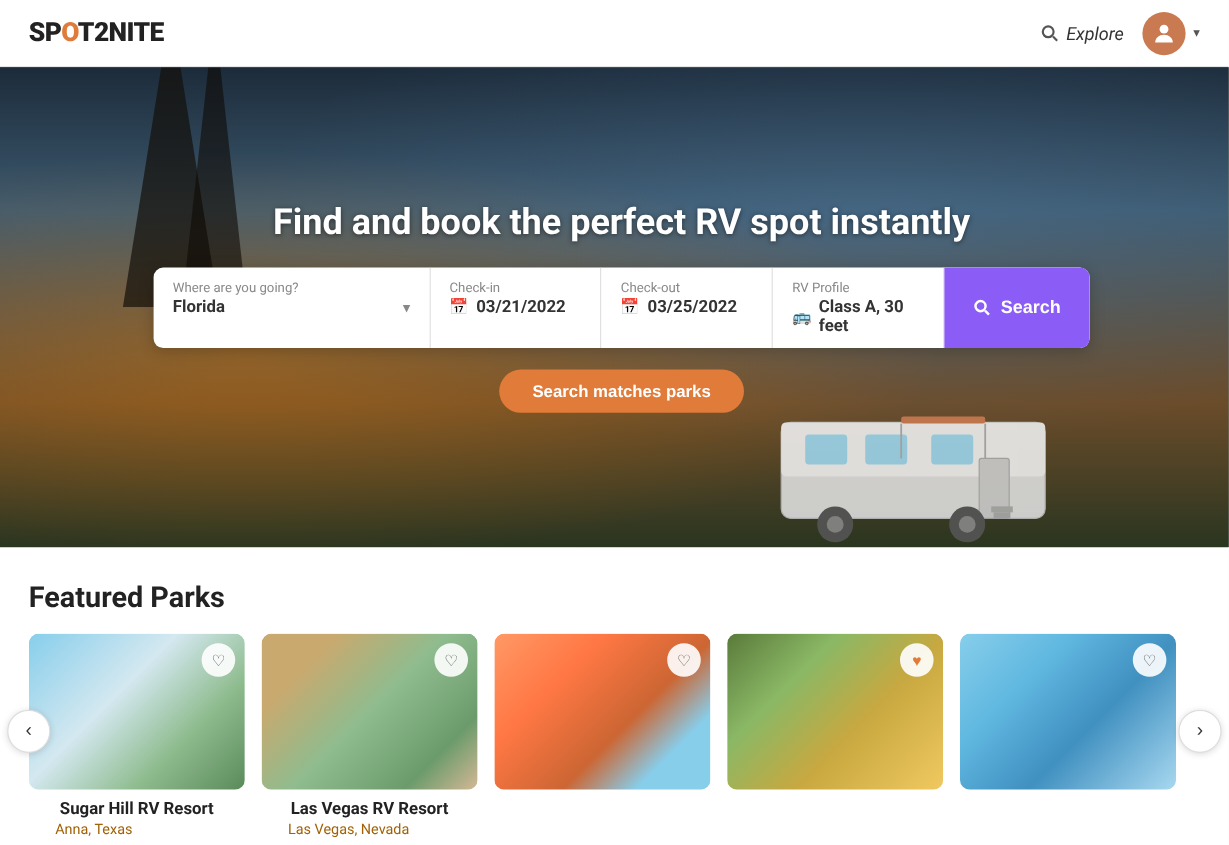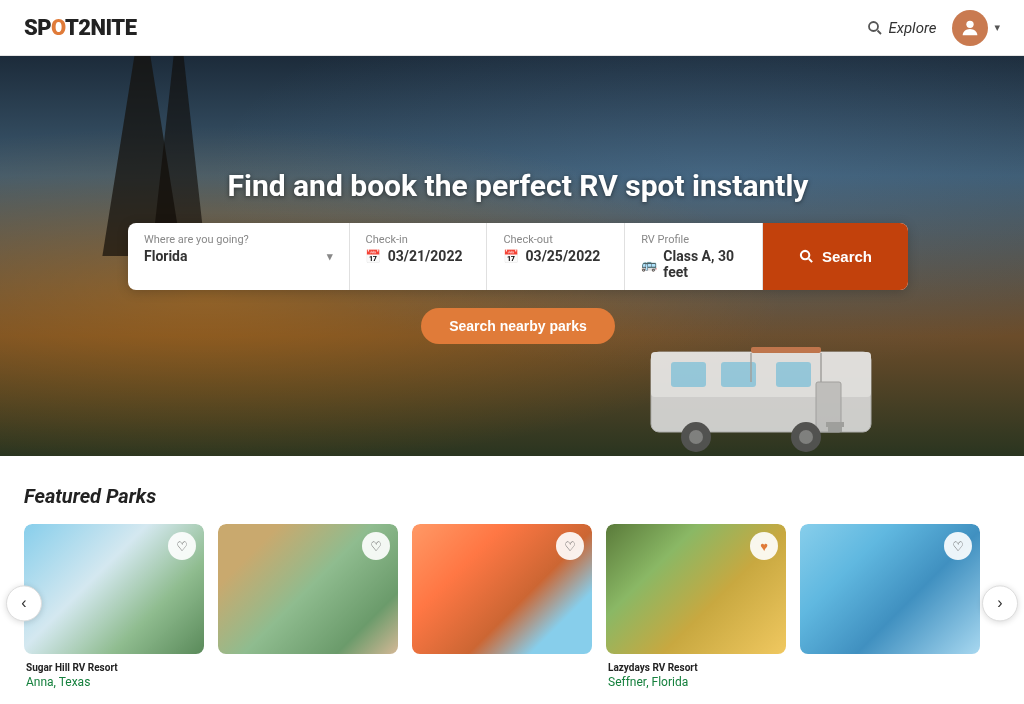--- a/index.html
+++ b/index.html
@@ -105,26 +105,26 @@
       border-right: 1px solid #e0e0e0;
       min-width: 0;
       flex: 1.5;
     }
     .search-field.sm { flex: 1; }
     .search-field label { font-size: 11px; color: #888; margin-bottom: 2px; }
     .search-field .value { font-size: 14px; color: #333; display: flex; align-items: center; gap: 6px; font-weight: bold; }
     .field-icon { font-size: 13px; color: #888; flex-shrink: 0; }
     .dropdown-arrow { color: #888; font-size: 11px; flex-shrink: 0; }
     .search-btn {
-      background: #c2410c;
+      background: #8b5cf6;
       border: none;
       color: #fff;
       font-size: 15px;
       font-weight: 600;
-      padding: 0 36px;
+      padding: 0 24px;
       display: flex;
       align-items: center;
       gap: 8px;
       cursor: pointer;
       white-space: nowrap;
     }
     .hero-subtitle {
       font-size: 14px;
       color: rgba(255,255,255,0.88);
       text-align: center;
@@ -143,25 +143,24 @@
       font-weight: 600;
       cursor: pointer;
     }
 
     
     .featured-section {
       background: #fff;
       padding: 28px 24px 32px;
     }
     .featured-title {
-      font-size: 20px;
+      font-size: 24px;
       font-weight: 700;
       color: #222;
       margin-bottom: 16px;
-      font-style: italic;
     }
     .parks-carousel-wrapper {
       position: relative;
     }
     .parks-carousel {
       display: flex;
       gap: 14px;
       overflow: hidden;
     }
     .park-card {
@@ -184,22 +183,22 @@
       border-radius: 50%;
       background: rgba(255,255,255,0.9);
       border: none;
       display: flex; align-items: center; justify-content: center;
       cursor: pointer;
       font-size: 13px;
       color: #555;
     }
     .heart-btn.active { color: #e07b39; }
     .park-info { padding: 8px 2px 0; }
-    .park-name { font-size: 10px; font-weight: 700; color: #222; }
-    .park-location { font-size: 12px; color: #15803d; margin-top: 2px; }
+    .park-name { font-size: 14px; font-weight: 700; color: #222; text-align: center; }
+    .park-location { font-size: 12px; color: #a16207; margin-top: 2px; margin-left: 20px; }
 
     
     .carousel-prev, .carousel-next {
       position: absolute;
       top: 50%; transform: translateY(-60%);
       width: 36px; height: 36px;
       border-radius: 50%;
       background: #fff;
       border: 1px solid #ddd;
       box-shadow: 0 1px 6px rgba(0,0,0,0.15);
@@ -314,21 +313,21 @@
       <button class="search-btn">
         <svg width="15" height="15" viewBox="0 0 16 16" fill="none" stroke="#fff" stroke-width="2.2">
           <circle cx="6.5" cy="6.5" r="4.5"></circle>
           <line x1="10.5" y1="10.5" x2="14" y2="14"></line>
         </svg>
         <span>Search</span>
       </button>
     </div>
 
 
-    <button class="nearby-btn">Search nearby parks</button>
+    <button class="nearby-btn">Search matches parks</button>
   </div>
 </section>
 
 <section class="featured-section">
   <h2 class="featured-title">Featured Parks</h2>
   <div class="parks-carousel-wrapper">
     <button class="carousel-prev">‹</button>
     <div class="parks-carousel" id="parks-carousel">
 
     <div class="park-card">
@@ -341,38 +340,38 @@
         <div class="park-name">Sugar Hill RV Resort</div>
         <div class="park-location">Anna, Texas</div>
       </div>
     </div>
         <div class="park-card">
       <div class="park-img park-img-2">
         <button class="heart-btn ">
           ♡
         </button>
       </div>
+      <div class="park-info">
+        <div class="park-name">Las Vegas RV Resort</div>
+        <div class="park-location">Las Vegas, Nevada</div>
+      </div>
     </div>
         <div class="park-card">
       <div class="park-img park-img-3">
         <button class="heart-btn ">
           ♡
         </button>
       </div>
     </div>
         <div class="park-card">
       <div class="park-img park-img-4">
         <button class="heart-btn active">
           ♥
         </button>
       </div>
-      <div class="park-info">
-        <div class="park-name">Lazydays RV Resort</div>
-        <div class="park-location">Seffner, Florida</div>
-      </div>
     </div>
         <div class="park-card">
       <div class="park-img park-img-5">
         <button class="heart-btn ">
           ♡
         </button>
       </div>
     </div>
       </div>
     <button class="carousel-next">›</button>

